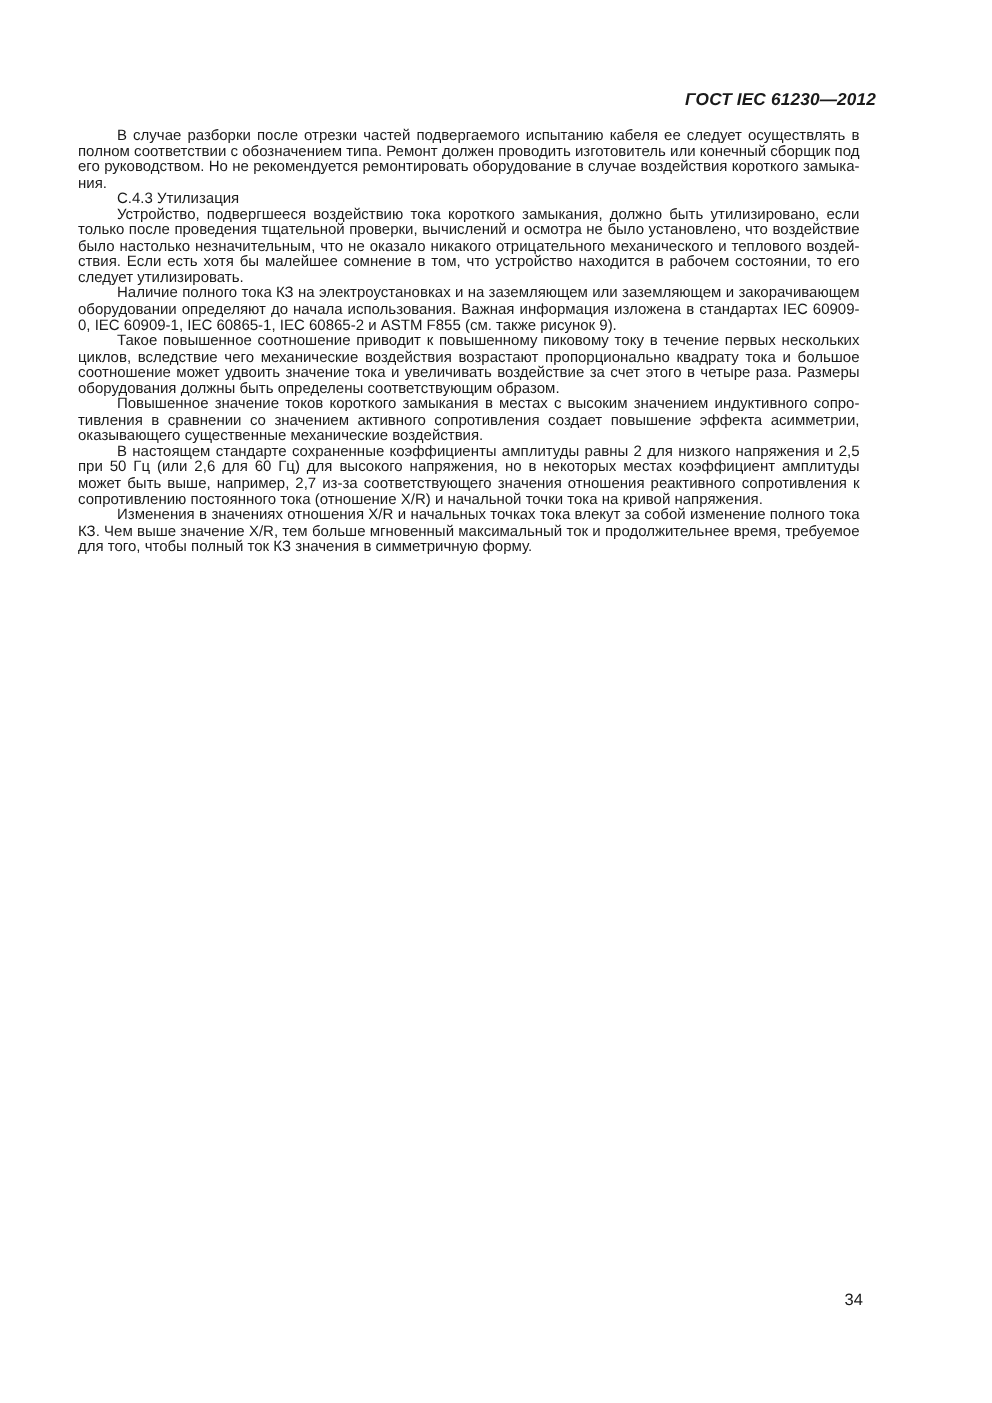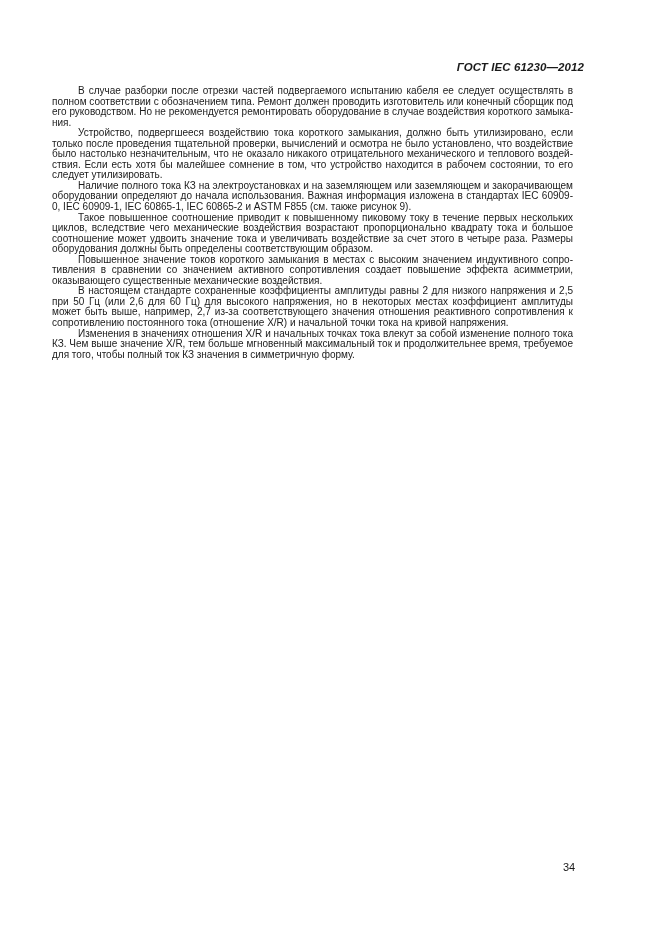--- a/index.html
+++ b/index.html
@@ -14,20 +14,21 @@
     .content p.sub { text-align: left; }
     .page-num { position: absolute; top: 861px; left: 563px; font-size: 11px; }
   </style>
 </head>
 <body>
 
 <div class="header">ГОСТ IEC 61230—2012</div>
 
 <div class="content">
   <p>В случае разборки после отрезки частей подвергаемого испытанию кабеля ее следует осуществлять в полном соответствии с обозначением типа. Ремонт должен проводить изготовитель или конечный сборщик под его руководством. Но не рекомендуется ремонтировать оборудование в случае воздействия короткого замыка­ния.</p>
+  <p class="sub">С.4.3 Утилизация</p>
   <p>Устройство, подвергшееся воздействию тока короткого замыкания, должно быть утилизировано, если только после проведения тщательной проверки, вычислений и осмотра не было установлено, что воздействие было настолько незначительным, что не оказало никакого отрицательного механического и теплового воздей­ствия. Если есть хотя бы малейшее сомнение в том, что устройство находится в рабочем состоянии, то его сле­дует утилизировать.</p>
   <p>Наличие полного тока КЗ на электроустановках и на заземляющем или заземляющем и закорачивающем оборудовании определяют до начала использования. Важная информация изложена в стандартах IEC 60909-0, IEC 60909-1, IEC 60865-1, IEC 60865-2 и ASTM F855 (см. также рисунок 9).</p>
   <p>Такое повышенное соотношение приводит к повышенному пиковому току в течение первых нескольких циклов, вследствие чего механические воздействия возрастают пропорционально квадрату тока и большое соот­ношение может удвоить значение тока и увеличивать воздействие за счет этого в четыре раза. Размеры обору­дования должны быть определены соответствующим образом.</p>
   <p>Повышенное значение токов короткого замыкания в местах с высоким значением индуктивного сопро­тивления в сравнении со значением активного сопротивления создает повышение эффекта асимметрии, оказы­вающего существенные механические воздействия.</p>
   <p>В настоящем стандарте сохраненные коэффициенты амплитуды равны 2 для низкого напряжения и 2,5 при 50 Гц (или 2,6 для 60 Гц) для высокого напряжения, но в некоторых местах коэффициент амплитуды может быть выше, например, 2,7 из-за соответствующего значения отношения реактивного сопротивления к сопротив­лению постоянного тока (отношение X/R) и начальной точки тока на кривой напряжения.</p>
   <p>Изменения в значениях отношения X/R и начальных точках тока влекут за собой изменение полного тока КЗ. Чем выше значение X/R, тем больше мгновенный максимальный ток и продолжительнее время, требуемое для того, чтобы полный ток КЗ значения в симметричную форму.</p>
 </div>
 
 <div class="page-num">34</div>
 

